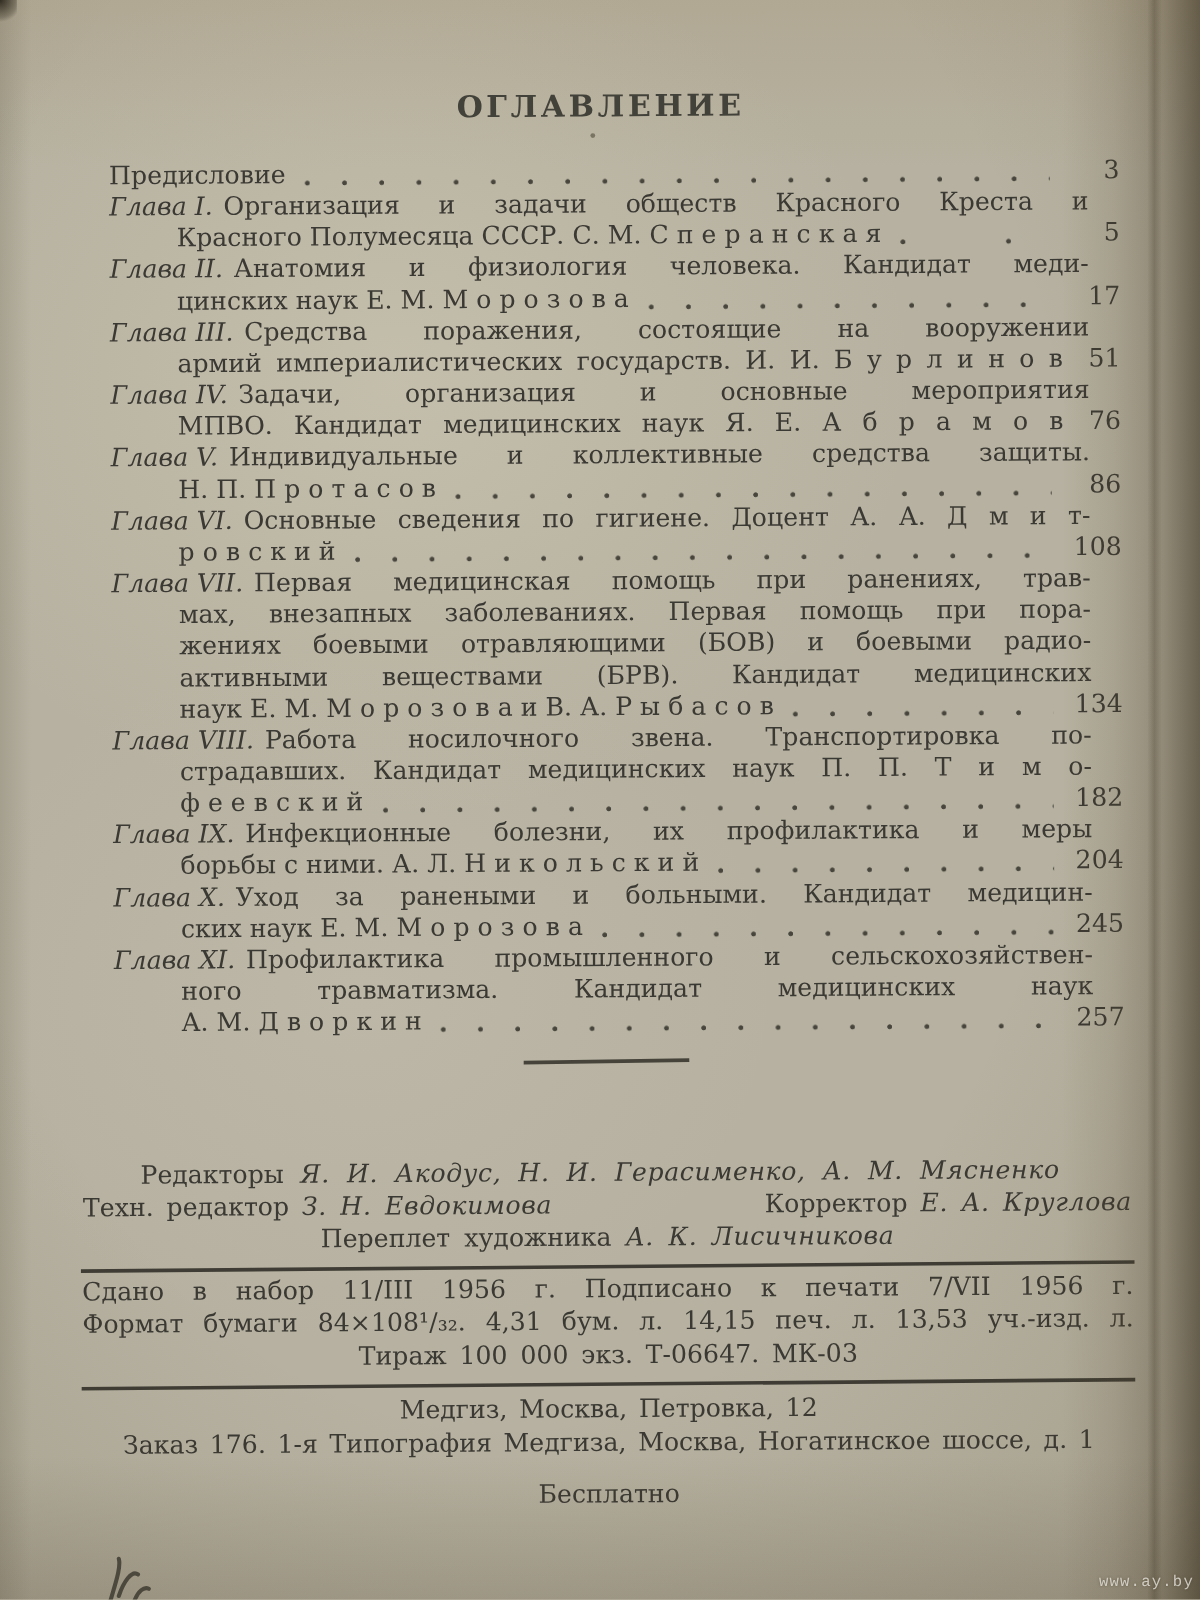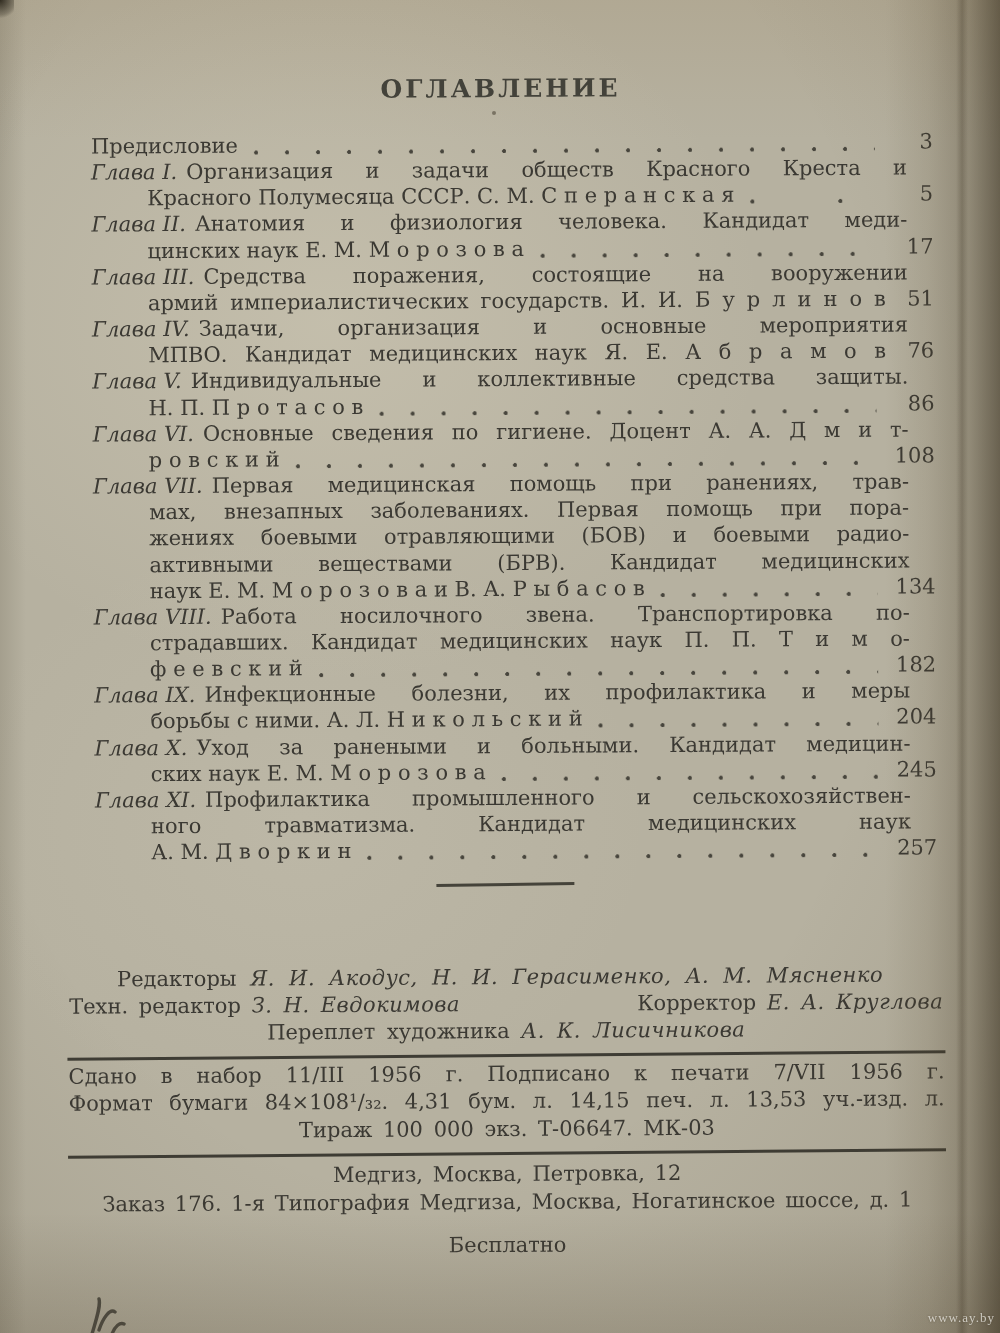--- a/index.html
+++ b/index.html
@@ -68,21 +68,21 @@
     position:absolute;left:0;top:0;width:14px;height:20px;z-index:3;pointer-events:none;
     background:radial-gradient(circle at 0 0, rgba(30,26,16,.85), rgba(30,26,16,.25) 60%, transparent 75%);
   }
   .stain-dot{
     position:absolute;left:492px;top:111px;width:4px;height:4px;border-radius:50%;
     background:rgba(70,62,48,.55);z-index:2;
   }
   .pen-mark{position:absolute;left:84px;top:1296px;z-index:2;opacity:.8;}
   .watermark{
     position:absolute;right:5px;bottom:7px;z-index:4;
-    font-family:Liberation Serif, serif;font-size:13px;
+    font-family:Liberation Mono, monospace;font-size:13px;
     letter-spacing:1px;color:rgba(233,232,226,.78);
     text-shadow:0 0 2px rgba(70,58,38,.6);
   }
 </style>
 </head>
 <body>
 
 <div class="paper"></div>
 
 <div class="content">

